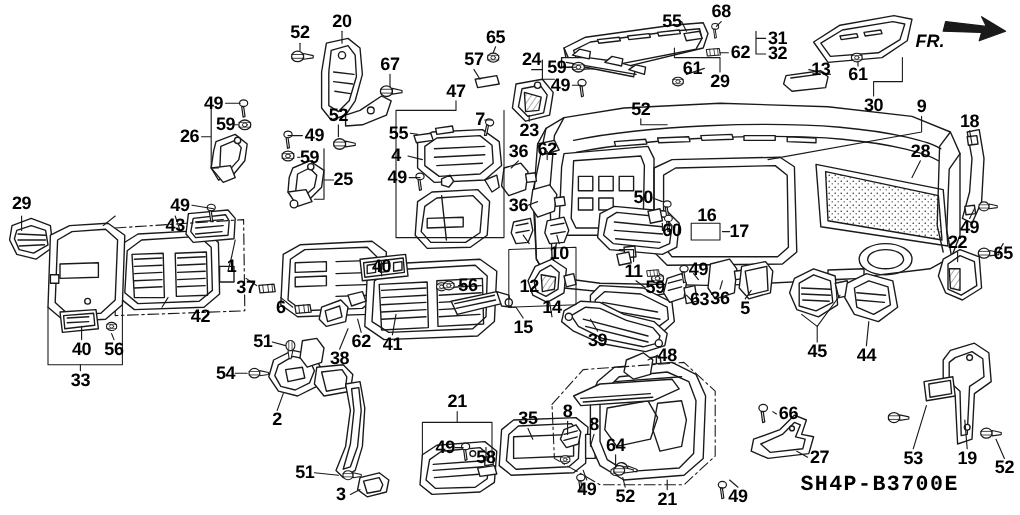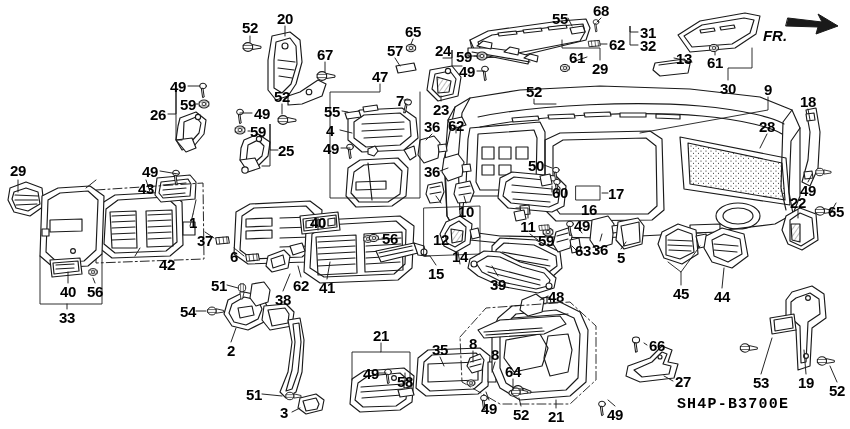--- a/index.html
+++ b/index.html
@@ -31,21 +31,21 @@
     white-space: nowrap;
     transform: translate(-50%, -50%);
     letter-spacing: -0.3px;
   }
   #diagram-code {
     position: absolute;
     left: 733px;
     top: 404px;
     transform: translate(-50%, -50%);
     font-family: "Liberation Mono", monospace;
-    font-size: 15px;
+    font-size: 18px;
     font-weight: bold;
     letter-spacing: 1.2px;
     color: #000000;
     white-space: nowrap;
   }
   #fr-indicator {
     position: absolute;
     left: 775px;
     top: 35px;
     transform: translate(-50%, -50%);
@@ -585,21 +585,21 @@
       <div class="callout" style="left: 767px; top: 126px;">28</div>
       <div class="callout" style="left: 534px; top: 91px;">52</div>
       <div class="callout" style="left: 441px; top: 109px;">23</div>
       <div class="callout" style="left: 432px; top: 126px;">36</div>
       <div class="callout" style="left: 456px; top: 125px;">62</div>
       <div class="callout" style="left: 432px; top: 171px;">36</div>
       <div class="callout" style="left: 441px; top: 211px; margin-top: 28px;">12</div>
       <div class="callout" style="left: 466px; top: 211px;">10</div>
       <div class="callout" style="left: 536px; top: 165px;">50</div>
       <div class="callout" style="left: 560px; top: 192px;">60</div>
-      <div class="callout" style="left: 589px; top: 209px;">16</div>
+      <div class="callout" style="left: 589px; top: 180px;">16</div>
       <div class="callout" style="left: 616px; top: 193px;">17</div>
       <div class="callout" style="left: 528px; top: 226px;">11</div>
       <div class="callout" style="left: 546px; top: 240px;">59</div>
       <div class="callout" style="left: 582px; top: 225px;">49</div>
       <div class="callout" style="left: 583px; top: 250px;">63</div>
       <div class="callout" style="left: 600px; top: 249px;">36</div>
       <div class="callout" style="left: 621px; top: 257px;">5</div>
       <div class="callout" style="left: 808px; top: 190px;">49</div>
       <div class="callout" style="left: 798px; top: 202px;">22</div>
       <div class="callout" style="left: 836px; top: 211px;">65</div>

